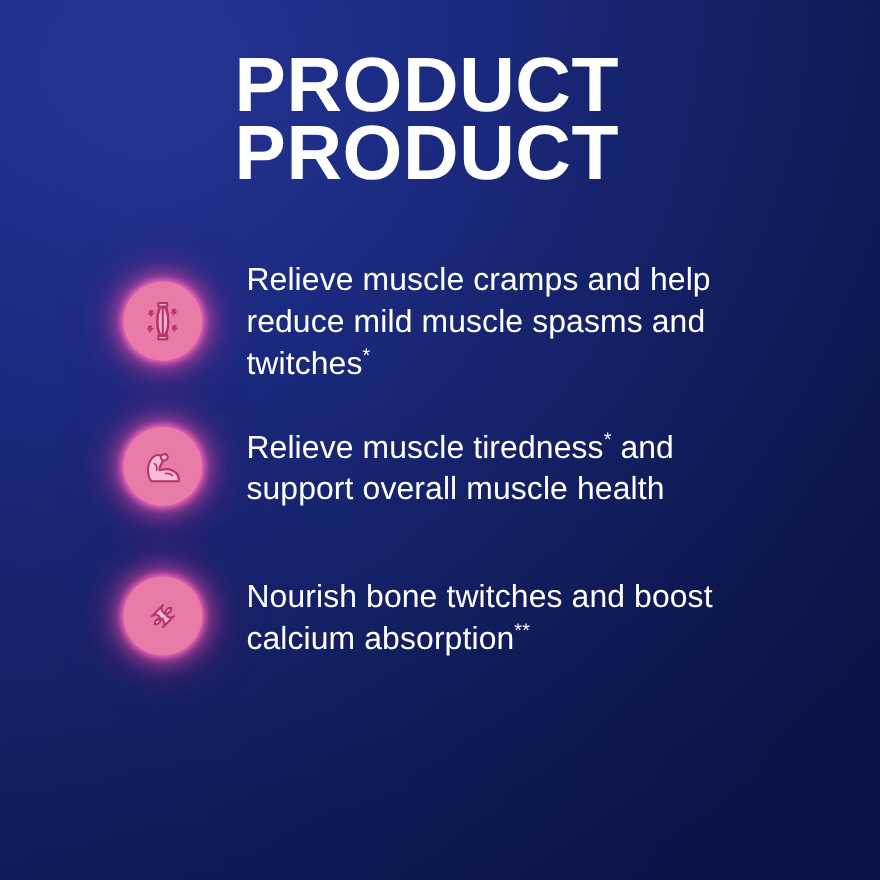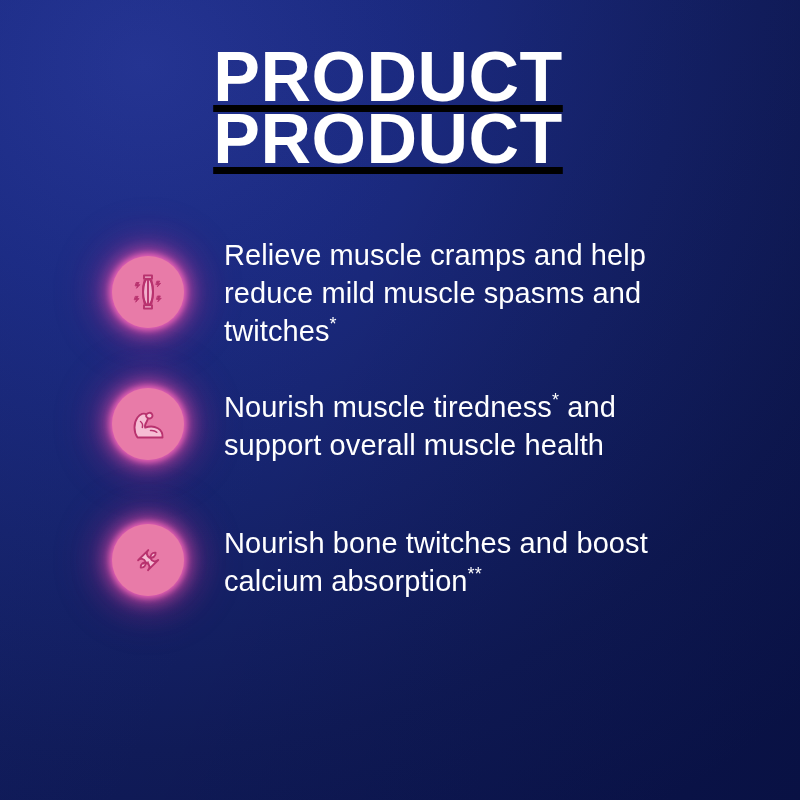--- a/index.html
+++ b/index.html
@@ -40,21 +40,20 @@
     z-index: 2;
   }
 
   
   .title-block {
     position: absolute;
     top: 46px;
     left: 0;
     width: 776px;
     text-align: center;
-    text-decoration: underline;
   }
   .title-line {
     display: block;
     color: #ffffff;
     font-size: 70px;
     font-weight: bold;
     letter-spacing: 0.5px;
     line-height: 62px;
     white-space: nowrap;
   }
@@ -163,21 +162,21 @@
               <path d="M14.5 38.5 C10.5 33 10.5 24 14.5 18.5 C17 15 21 13.5 23.5 15.5 C25.5 17.2 25 20.5 23.5 23 C22.2 25.2 21.6 27 22.2 28.6 C26 27.2 31 27 34.8 29.2 C38.4 31.2 39.8 34.8 39.5 38.5 Z"></path>
 
               <path d="M23.2 15.8 C24.6 13.6 27.4 13.2 28.8 14.8 C30.2 16.4 29.4 18.8 27.4 19.4 C25.8 19.9 24.1 19 23.2 17.6 Z"></path>
 
               <path d="M17.5 22.5 C19.4 24 20 26.2 19.3 28.4" fill="none" stroke-width="1.5"></path>
               <path d="M27.5 31.5 C29.8 31.2 32.2 31.8 33.8 33.2" fill="none" stroke-width="1.5"></path>
             </g>
           </svg>
         </div>
         <div class="benefit-text">
-          <span>Nourish muscle tiredness</span><sup>*</sup><span> and support overall muscle health</span>
+          <span>Relieve muscle tiredness</span><sup>*</sup><span> and support overall muscle health</span>
         </div>
       </div>
 
       <div class="benefit-row row-3">
         <div class="icon-badge">
           <svg width="50" height="50" viewBox="0 0 50 50" aria-hidden="true">
             <g transform="rotate(-45 25 25)">
               <g fill="#f6bdd4" stroke="#b8326e" stroke-width="1.9" stroke-linecap="round" stroke-linejoin="round">
                 <path d="M14.5 19.2 a4.4 4.4 0 1 1 3.3 7.0 l14.4 0 a4.4 4.4 0 1 1 3.3 -7.0 a4.4 4.4 0 1 1 -3.3 -7.0 l-14.4 0 a4.4 4.4 0 1 1 -3.3 7.0 Z" transform="translate(0,6)"></path>
               </g>

